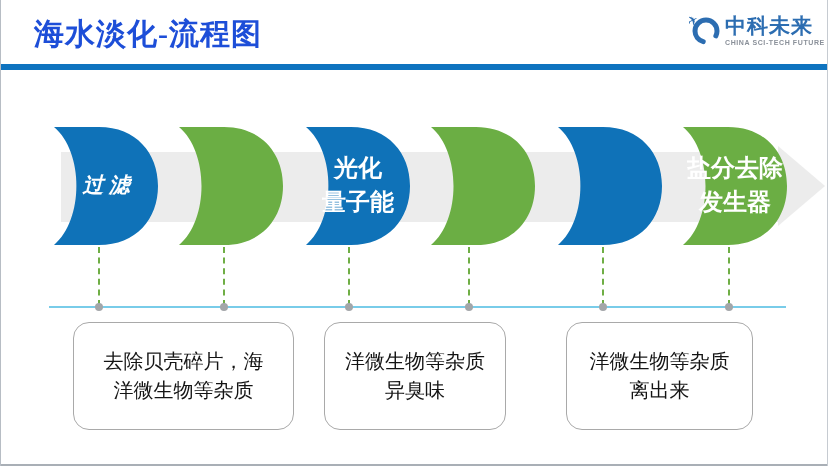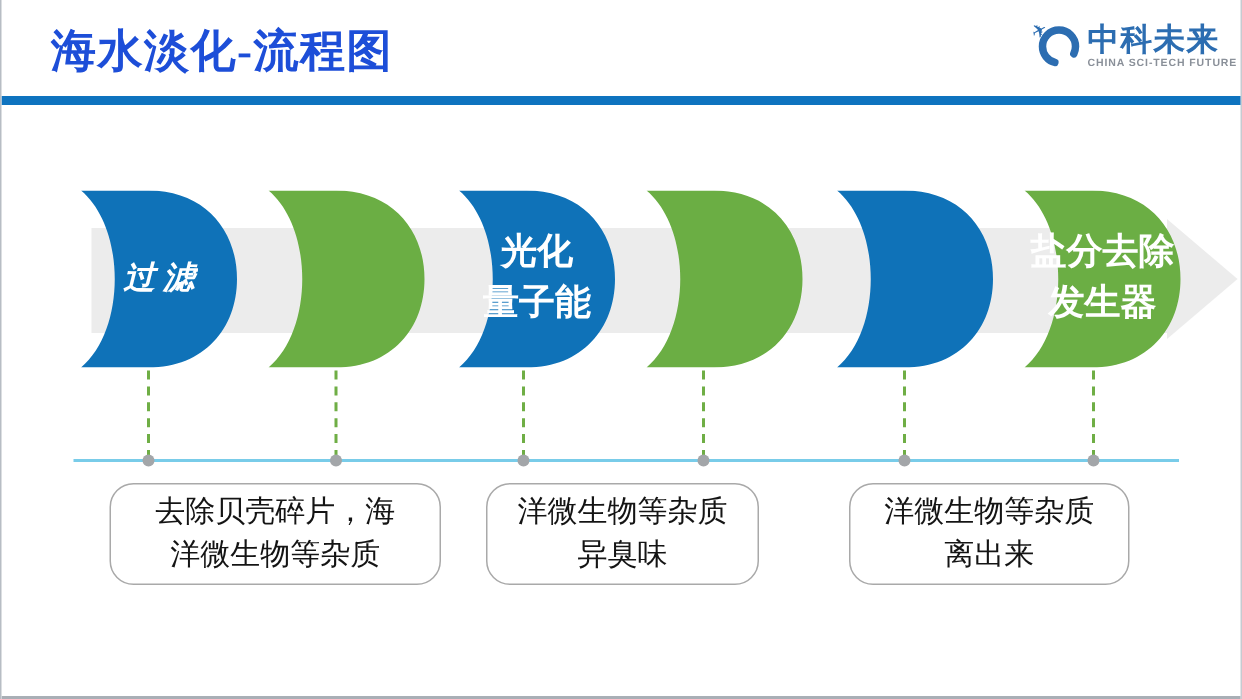--- a/index.html
+++ b/index.html
@@ -34,21 +34,21 @@
   }
   .step.single .step-label { font-size:21px;font-style:italic; }
 
   
   .dash { position:absolute; top:247px; height:59px; width:0; border-left:2px dashed #6fae45; }
   .timeline { position:absolute; left:48px; top:306px; width:737px; height:2px; background:#79cce9; }
   .dot { position:absolute; top:303px; width:8px; height:8px; border-radius:50%; background:#a3a6a9; }
 
   
   .note {
-    position:absolute; top:322px; height:68px; background:#fff;
+    position:absolute; top:322px; height:108px; background:#fff;
     border:1.5px solid #a9a9a9; border-radius:16px;
     display:flex; align-items:center; justify-content:center; text-align:center;
     font-size:20px; color:#141414; line-height:1.45; white-space:pre-line;
   }
 </style>
 </head>
 <body>
 
 <div class="slide-title">海水淡化-流程图</div>
 <div class="logo">

